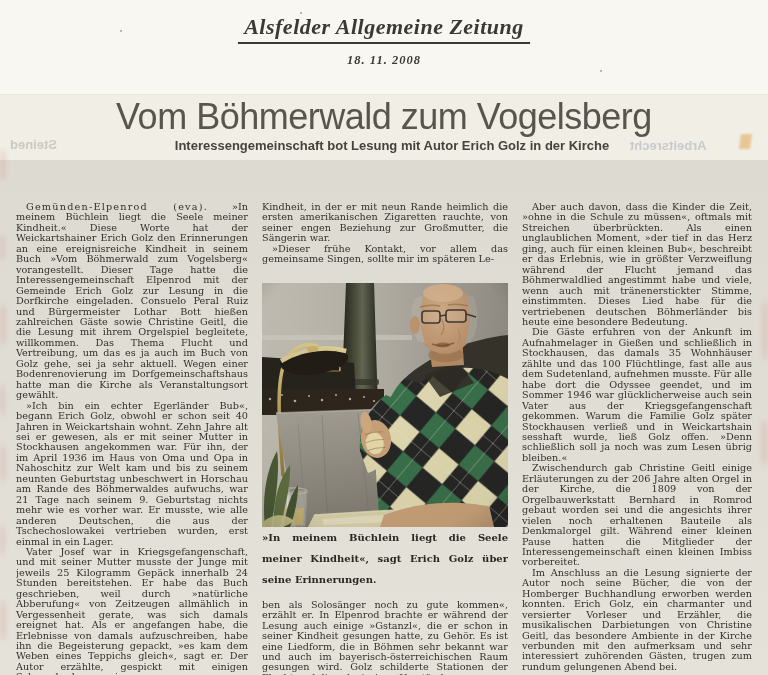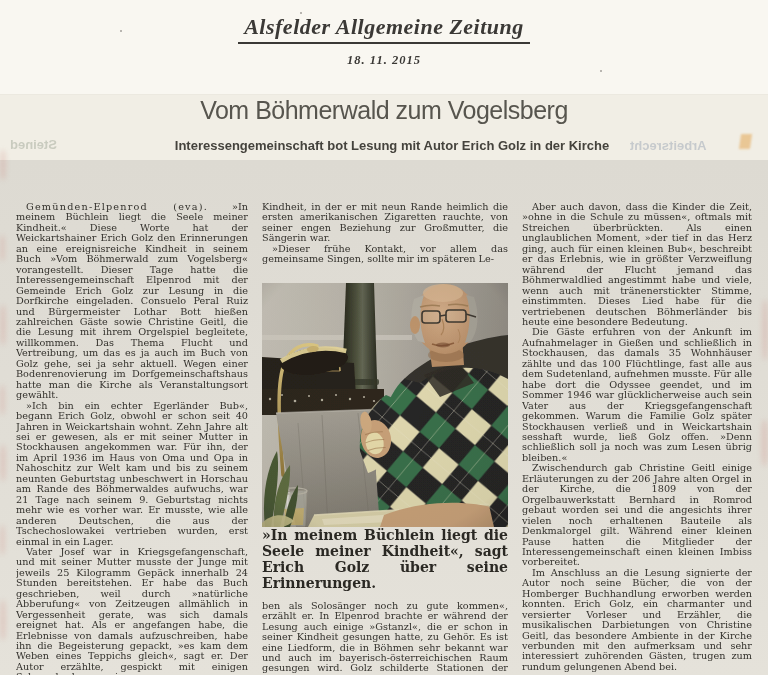--- a/index.html
+++ b/index.html
@@ -4,52 +4,52 @@
 <style>
   html,body{margin:0;padding:0;}
   body{width:768px;height:675px;overflow:hidden;background:#f8f6f0;font-family:"Liberation Serif",serif;}
   .page{position:relative;width:615px;height:675px;background:#f8f6f0;}
   .top-strip{position:absolute;left:0;top:0;width:768px;height:94px;background:#f9f7f1;}
   .headline-band{position:absolute;left:0;top:94px;width:768px;height:66px;background:#f1eee5;box-shadow:inset 0 1px 0 rgba(0,0,0,0.02);}
   .body-area{position:absolute;left:0;top:160px;width:768px;height:515px;background:linear-gradient(180deg,#ddDAd2 0%,#e1ded6 55%,#e5e2da 100%);}
   .masthead{position:absolute;left:0;top:14px;width:768px;text-align:center;}
   .masthead-title{display:inline-block;font-family:"Liberation Serif",serif;font-style:italic;font-weight:bold;font-size:22px;color:#3b3936;border-bottom:2px solid #3b3936;padding:0 6px 2px 6px;letter-spacing:.5px;}
   .masthead-date{margin-top:9px;font-family:"Liberation Serif",serif;font-style:italic;font-weight:bold;font-size:12.5px;color:#3b3936;letter-spacing:1px;}
-  .headline{position:absolute;left:0;top:96px;width:768px;text-align:center;font-family:"Liberation Sans","DejaVu Sans",sans-serif;font-weight:400;font-size:25px;color:#57554e;letter-spacing:-.5px;}
+  .headline{position:absolute;left:0;top:96px;width:768px;text-align:center;font-family:"Liberation Sans","DejaVu Sans",sans-serif;font-weight:400;font-size:36px;color:#57554e;letter-spacing:-.5px;}
   .subhead{position:absolute;left:0;top:138px;width:768px;text-align:center;font-family:"Liberation Sans","DejaVu Sans",sans-serif;font-weight:bold;font-size:13px;color:#45433d;padding-left:8px;}
   .columns{position:absolute;left:16px;top:166px;width:736px;height:502px;display:flex;gap:14px;margin-top:36px;}
   .col{overflow:hidden;height:502px;font-family:"DejaVu Serif","Liberation Serif",serif;font-size:9.7px;line-height:10.45px;color:#33312c;text-align:justify;hyphens:auto;-webkit-hyphens:auto;}
   .col1{width:232px;}
   .col2{width:246px;}
   .col3{width:230px;}
   .col p{margin:0;text-indent:10px;}
   .col p.noindent{text-indent:0;}
   .dateline{letter-spacing:1.2px;}
   .photo-block{margin-top:18px;width:246px;height:244px;position:relative;}
   .photo-block svg{display:block;}
-  .caption{margin-top:6px;font-weight:bold;font-size:14px;line-height:16px;color:#2a2823;text-align:justify;}
+  .caption{margin-top:6px;font-weight:bold;font-size:10px;line-height:21px;color:#2a2823;text-align:justify;}
   .caption + p{margin-top:10px;}
   
   .ghost{position:absolute;font-family:"Liberation Sans",sans-serif;font-weight:bold;transform:scaleX(-1);filter:blur(.7px);white-space:nowrap;}
   .ghost-right{left:630px;top:138px;font-size:13px;color:rgba(100,120,150,.30);}
   .ghost-left{left:10px;top:137px;font-size:13px;color:rgba(120,135,115,.33);}
   .orange-mark{position:absolute;left:740px;top:134px;width:11px;height:15px;background:rgba(225,160,70,.5);filter:blur(1px);transform:skewX(-8deg);}
   .smudge{position:absolute;background:rgba(205,128,118,.22);filter:blur(2.5px);border-radius:40%;}
   .speck{position:absolute;width:2px;height:2px;background:rgba(60,55,50,.45);border-radius:50%;}
 </style>
 </head>
 <body>
 
 <div class="page">
   <div class="top-strip"></div>
   <div class="body-area"></div>
 
   <div class="masthead">
     <span class="masthead-title">Alsfelder Allgemeine Zeitung</span>
-    <div class="masthead-date">18. 11. 2015</div>
+    <div class="masthead-date">18. 11. 2008</div>
   </div>
 
   <div class="headline-band"></div>
   <div class="headline">Vom Böhmerwald zum Vogelsberg</div>
   <div class="subhead">Interessengemeinschaft bot Lesung mit Autor Erich Golz in der Kirche</div>
 
   <div class="columns">
     <div class="col col1">
       <p><span class="dateline">Gemünden-Elpenrod (eva).</span> <span>»In meinem Büchlein liegt die Seele meiner Kindheit.« Diese Worte hat der Weickartshainer Erich Golz den Erinnerungen an eine ereignisreiche Kindheit in seinem Buch »Vom Böhmerwald zum Vogelsberg« vorangestellt. Dieser Tage hatte die Interessengemeinschaft Elpenrod mit der Gemeinde Erich Golz zur Lesung in die Dorfkirche eingeladen. Consuelo Peral Ruiz und Bürgermeister Lothar Bott hießen zahlreichen Gäste sowie Christine Geitl, die die Lesung mit ihrem Orgelspiel begleitete, willkommen. Das Thema Flucht und Vertreibung, um das es ja auch im Buch von Golz gehe, sei ja sehr aktuell. Wegen einer Bodenrenovierung im Dorfgemeinschaftshaus hatte man die Kirche als Veranstaltungsort gewählt.</span></p>
       <p>»Ich bin ein echter Egerländer Bub«, begann Erich Golz, obwohl er schon seit 40 Jahren in Weickartshain wohnt. Zehn Jahre alt sei er gewesen, als er mit seiner Mutter in Stockhausen angekommen war. Für ihn, der im April 1936 im Haus von Oma und Opa in Nahoschitz zur Welt kam und bis zu seinem neunten Geburtstag unbeschwert in Horschau am Rande des Böhmerwaldes aufwuchs, war 21 Tage nach seinem 9. Geburtstag nichts mehr wie es vorher war. Er musste, wie alle anderen Deutschen, die aus der Tschechoslowakei vertrieben wurden, erst einmal in ein Lager.</p>

